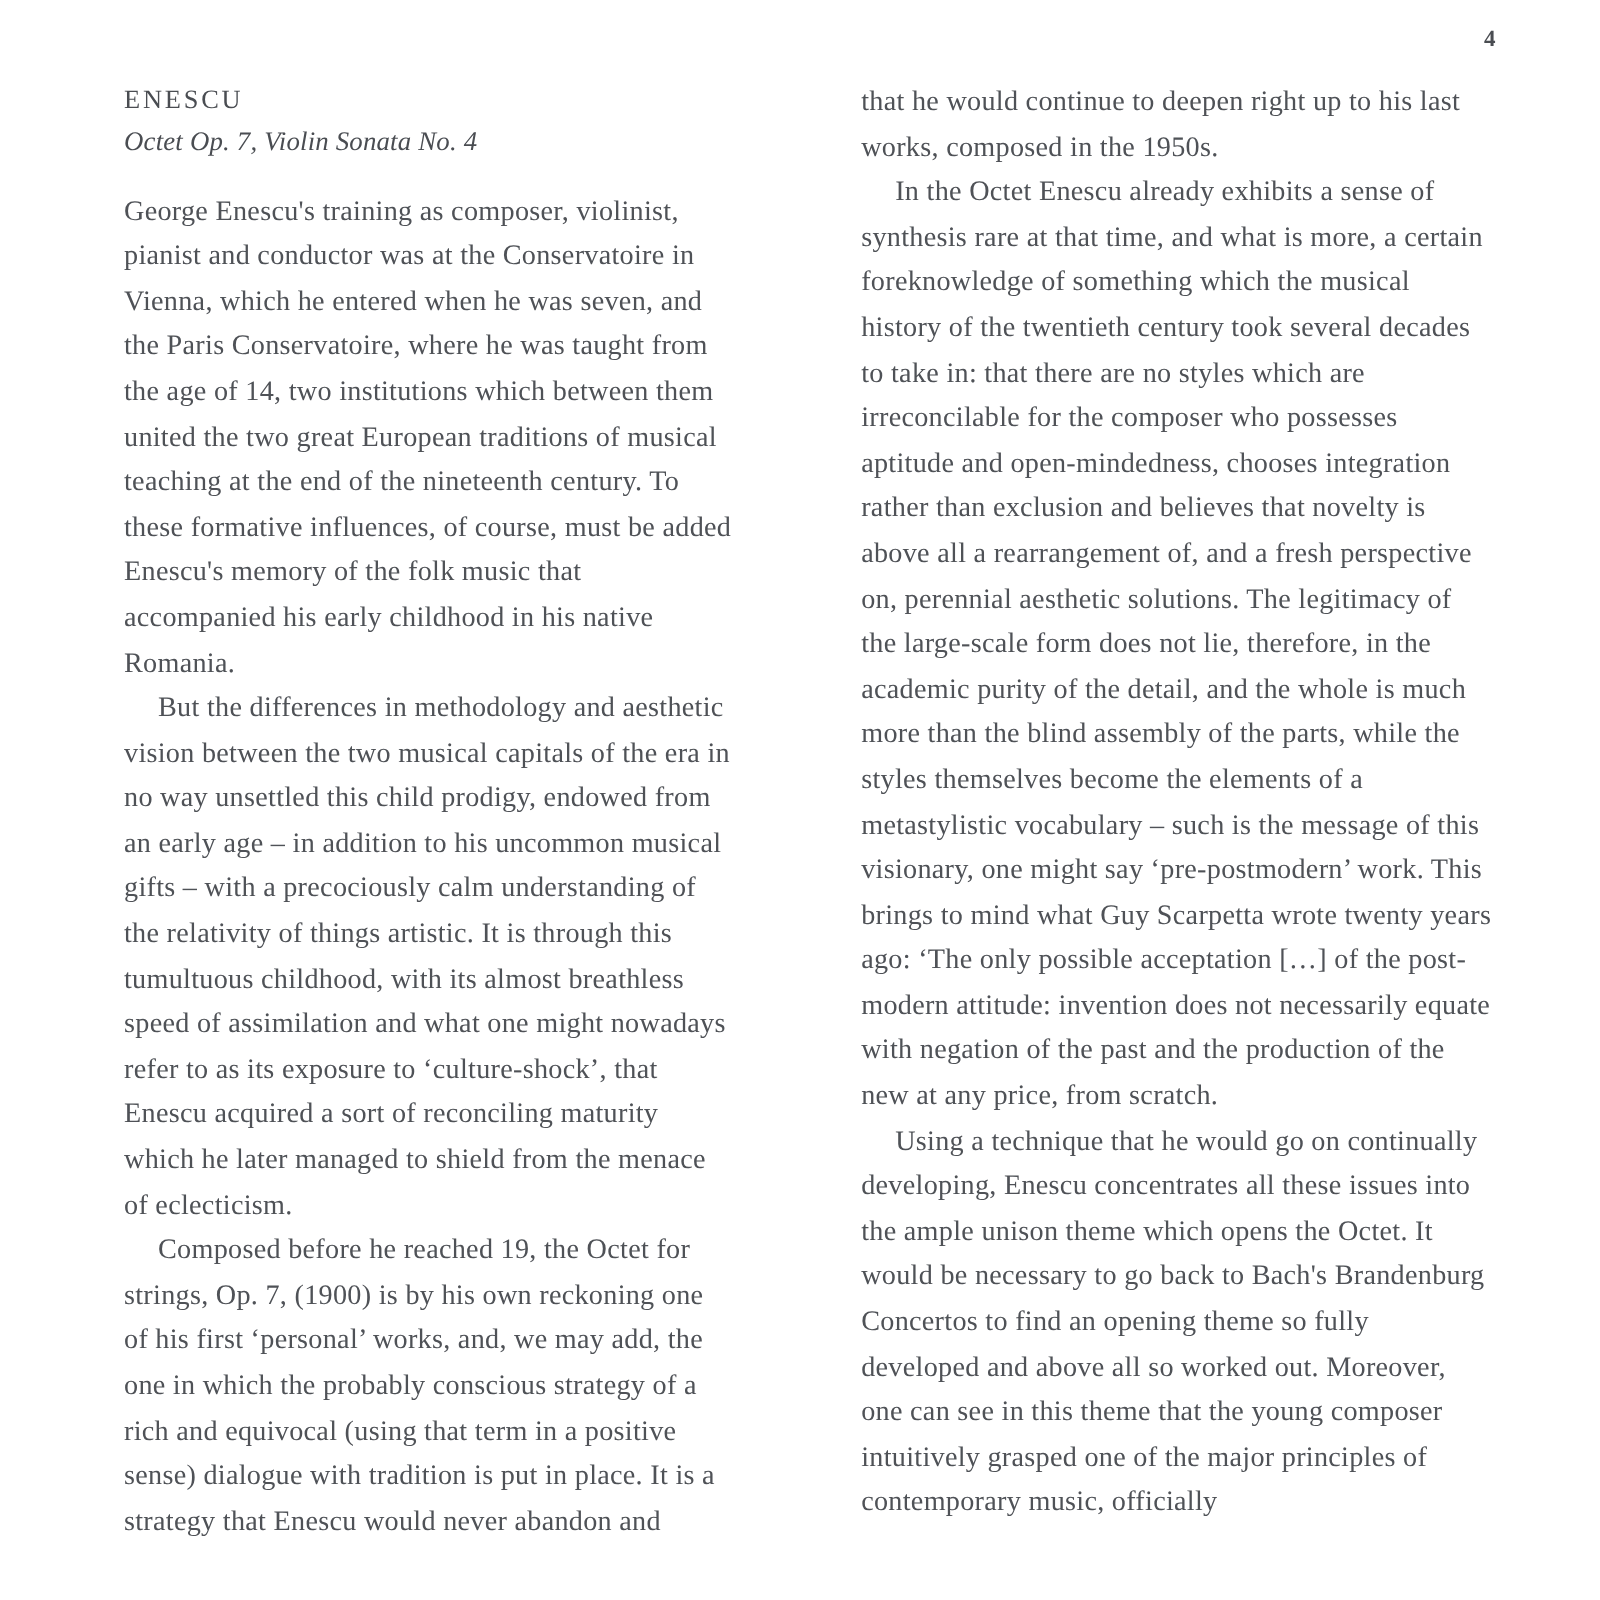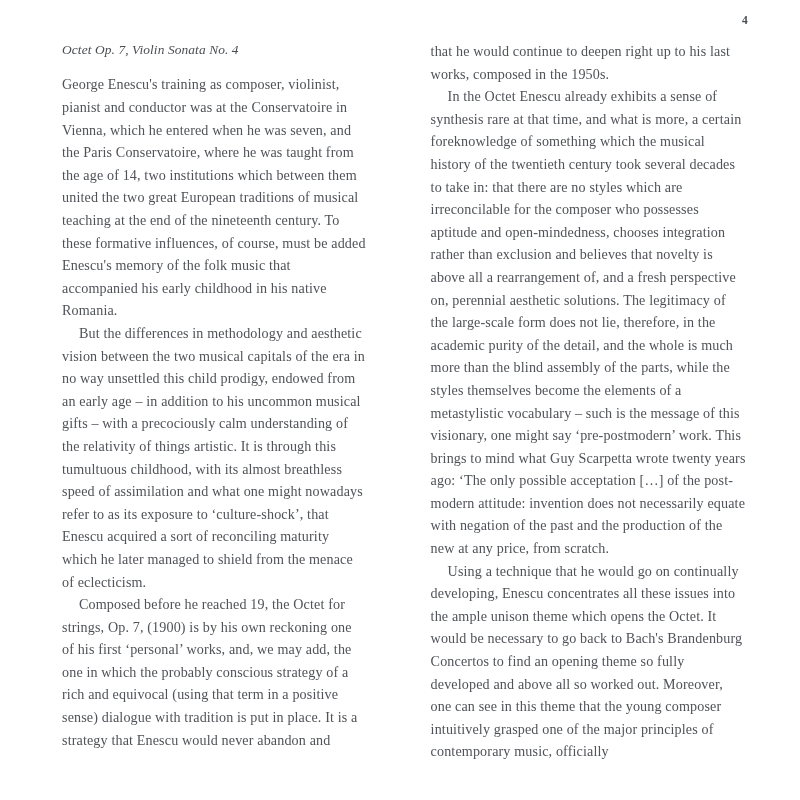--- a/index.html
+++ b/index.html
@@ -83,20 +83,21 @@
 <body>
 
 <div class="page">
 
   <div class="folio">4</div>
 
   <div class="columns">
 
     <div class="col left">
       <div class="head-block">
+        <div class="composer">ENESCU</div>
         <div class="works">Octet Op. 7, Violin Sonata No. 4</div>
       </div>
       <p class="body">George Enescu's training as composer, violinist, pianist and conductor was at the Conservatoire in Vienna, which he entered when he was seven, and the Paris Conservatoire, where he was taught from the age of 14, two institutions which between them united the two great European traditions of musical teaching at the end of the nineteenth century. To these formative influences, of course, must be added Enescu's memory of the folk music that accompanied his early childhood in his native Romania.</p>
       <p class="body indent">But the differences in methodology and aesthetic vision between the two musical capitals of the era in no way unsettled this child prodigy, endowed from an early age – in addition to his uncommon musical gifts – with a precociously calm understanding of the relativity of things artistic. It is through this tumultuous childhood, with its almost breathless speed of assimilation and what one might nowadays refer to as its exposure to ‘culture-shock’, that Enescu acquired a sort of reconciling maturity which he later managed to shield from the menace of eclecticism.</p>
       <p class="body indent">Composed before he reached 19, the Octet for strings, Op. 7, (1900) is by his own reckoning one of his first ‘personal’ works, and, we may add, the one in which the probably conscious strategy of a rich and equivocal (using that term in a positive sense) dialogue with tradition is put in place. It is a strategy that Enescu would never abandon and</p>
     </div>
 
     <div class="col right">
       <p class="body">that he would continue to deepen right up to his last works, composed in the 1950s.</p>
       <p class="body indent">In the Octet Enescu already exhibits a sense of synthesis rare at that time, and what is more, a certain foreknowledge of something which the musical history of the twentieth century took several decades to take in: that there are no styles which are irreconcilable for the composer who possesses aptitude and open-mindedness, chooses integration rather than exclusion and believes that novelty is above all a rearrangement of, and a fresh perspective on, perennial aesthetic solutions. The legitimacy of the large-scale form does not lie, therefore, in the academic purity of the detail, and the whole is much more than the blind assembly of the parts, while the styles themselves become the elements of a metastylistic vocabulary – such is the message of this visionary, one might say ‘pre-postmodern’ work. This brings to mind what Guy Scarpetta wrote twenty years ago: ‘The only possible acceptation […] of the post-modern attitude: invention does not necessarily equate with negation of the past and the production of the new at any price, from scratch.</p>

